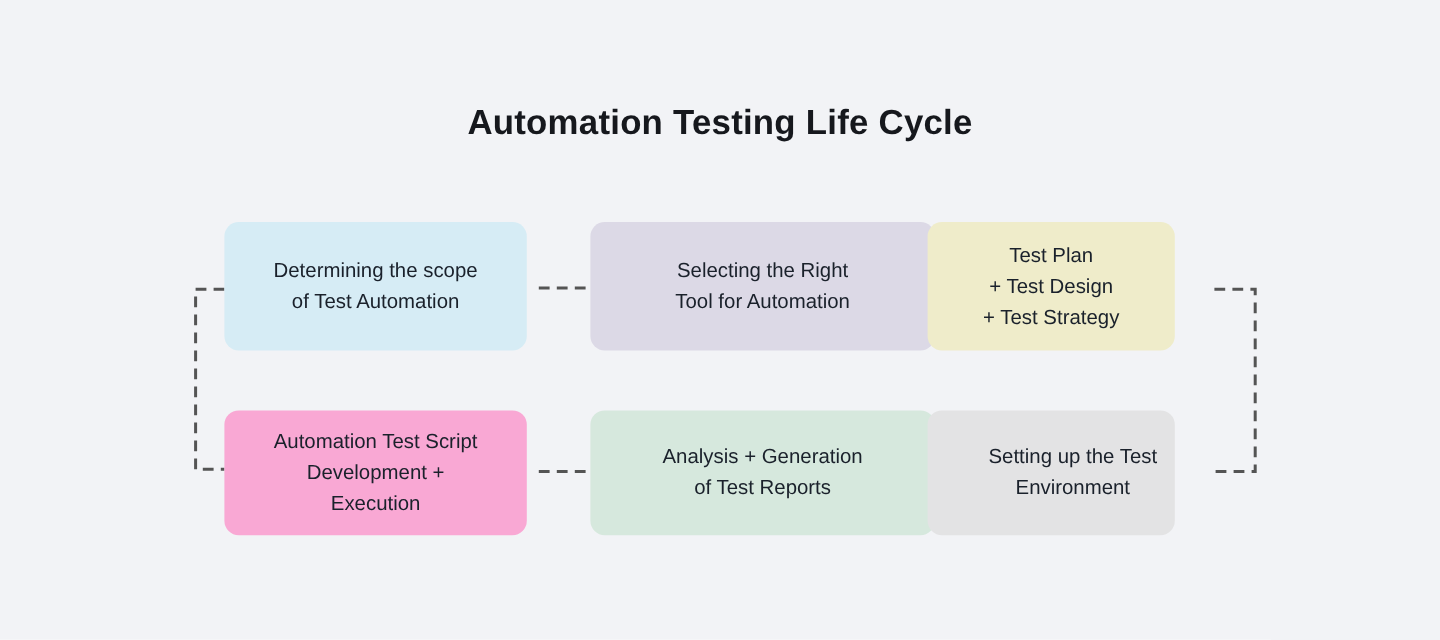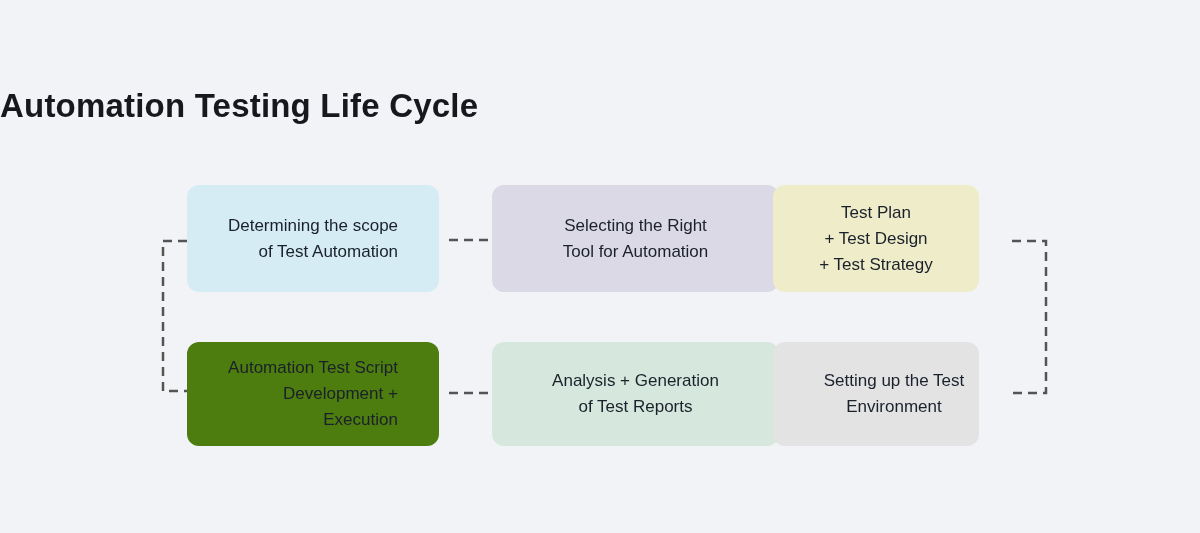--- a/index.html
+++ b/index.html
@@ -12,21 +12,22 @@
     position: relative;
     width: 1200px;
     height: 533px;
     background: #f2f3f6;
   }
   .diagram-title {
     position: absolute;
     top: 87px;
     left: 0;
     width: 100%;
-    font-size: 33px;
+    text-align: center;
+    font-size: 29px;
     font-weight: bold;
     letter-spacing: 0.2px;
     color: #16181d;
   }
   .connectors {
     position: absolute;
     top: 0;
     left: 0;
     width: 1200px;
     height: 533px;
@@ -47,21 +48,21 @@
     text-align: center;
   }
   .step-label {
     white-space: pre-line;
     font-size: 17px;
     line-height: 26px;
     color: #1a212b;
   }
   .row1 { top: 185px; height: 107px; }
   .row2 { top: 342px; height: 104px; }
-  .col1 { left: 187px; width: 252px; text-align: right; }
+  .col1 { left: 187px; width: 252px; }
   .col2 { left: 492px; width: 287px; }
   .col3 { left: 773px; width: 206px; }
 </style>
 </head>
 <body>
 
 <div class="canvas" style="background: rgb(242, 243, 246);">
 
   <h1 class="diagram-title" style="color: rgb(22, 24, 29);">Automation Testing Life Cycle</h1>
 
@@ -85,21 +86,21 @@
     <span class="step-label">Selecting the Right
 Tool for Automation</span>
   </div>
 
   <div class="step row1 col3" style="background: rgb(239, 236, 202);">
     <span class="step-label">Test Plan
 + Test Design
 + Test Strategy</span>
   </div>
 
-  <div class="step row2 col1" style="background: #4d7c0f;">
+  <div class="step row2 col1" style="background: #f9a8d4;">
     <span class="step-label">Automation Test Script
 Development +
 Execution</span>
   </div>
 
   <div class="step row2 col2" style="background: rgb(214, 232, 221);">
     <span class="step-label">Analysis + Generation
 of Test Reports</span>
   </div>
 

